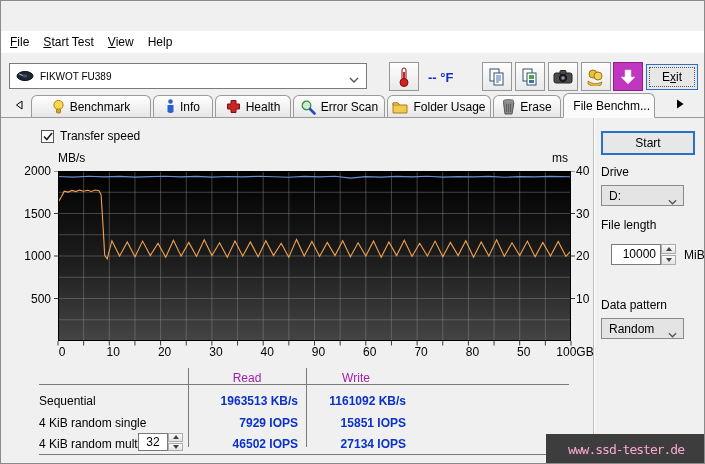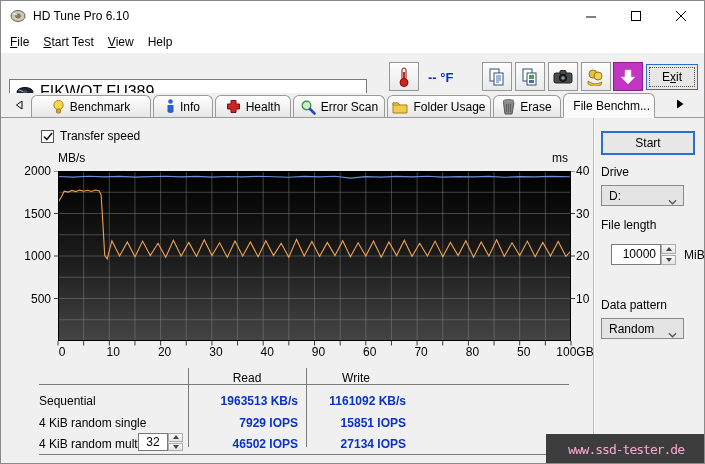--- a/index.html
+++ b/index.html
@@ -13,21 +13,21 @@
   .win-controls{position:absolute;right:0;top:0;height:30px;display:flex}
   .win-btn{width:45px;height:30px;display:flex;align-items:center;justify-content:center}
 
   
   .menubar{position:absolute;top:30px;left:0;right:0;height:22px;background:#fff;display:flex;align-items:center;padding-left:2px}
   .menu-item{display:inline-block;font-size:12px;color:#000;padding:3px 7px}
   .menu-item.accel::first-letter{text-decoration:underline}
 
   
   .toolbar{position:absolute;top:52px;left:0;right:0;height:40px;background:#f0f0f0}
-  .device-combo{position:absolute;left:8px;top:26px;width:358px;height:26px;background:#fff;border:1px solid #7a7a7a;display:flex;align-items:center;padding-left:6px;font-size:16px}
+  .device-combo{position:absolute;left:8px;top:10px;width:358px;height:26px;background:#fff;border:1px solid #7a7a7a;display:flex;align-items:center;padding-left:6px;font-size:10px}
   .device-combo .chev{position:absolute;right:7px;top:10px}
   .tool-btn{position:absolute;top:9px;width:30px;height:29px;background:linear-gradient(#fdfdfd,#e9e9e9);border:1px solid #979797;display:flex;align-items:center;justify-content:center}
   .tool-btn.magenta{background:#c136c1;border-color:#8c1f8c}
   .temp-text{position:absolute;left:427px;top:17px;font-size:13px;font-weight:bold;color:#0a31c8}
   .exit-btn{position:absolute;left:645px;top:11px;width:52px;height:26px;background:#e7e7e7;border:1px solid #2a70c8;font-size:12px;color:#000;display:flex;align-items:center;justify-content:center}
   .exit-btn .focus{position:absolute;inset:2px;border:1px dotted #555}
   .u{text-decoration:underline}
 
   
   .tabbar{position:absolute;top:92px;left:0;right:0;height:25px;display:flex;align-items:flex-end;border-bottom:1px solid #9a9a9a;background:#f0f0f0}
@@ -49,21 +49,21 @@
   .axis-title{position:absolute;font-size:12px;color:#000}
   #plot-svg{position:absolute;left:53px;top:170px}
   .tick-label{position:absolute;font-size:12px;color:#000;line-height:14px}
   #yleft .tick-label{width:34px;text-align:right}
   #xlabels .tick-label{width:44px;text-align:center}
 
   
   .results{position:absolute;inset:0;font-size:12px}
   .results .vline{position:absolute;top:367px;height:79px;width:1px;background:#7a7a7a}
   .results .hline{position:absolute;left:38px;width:530px;height:1px;background:#7a7a7a}
-  .col-head{position:absolute;top:370px;text-align:center;color:#000000}
+  .col-head{position:absolute;top:370px;text-align:center;color:#a21caf}
   .row-label{position:absolute;left:38px;color:#000}
   .val{position:absolute;text-align:right;font-weight:bold;color:#0a31c8}
   .val.readcol{left:187px;width:110px}
   .val.writecol{left:300px;width:105px}
 
   
   .spinbox{position:absolute;background:#fff;border:1px solid #7a7a7a;font-size:12px;text-align:center}
   .spin-btns{position:absolute;width:15px;display:flex;flex-direction:column;gap:1px}
   .spin-btn{flex:1;background:linear-gradient(#fafafa,#e3e3e3);border:1px solid #acacac;display:flex;align-items:center;justify-content:center}
   .tri-up{width:0;height:0;border-left:3px solid transparent;border-right:3px solid transparent;border-bottom:4px solid #444}
@@ -77,45 +77,20 @@
 
   
   .watermark{position:absolute;left:545px;top:433px;width:160px;height:31px;background:#3d3d3d;display:flex;align-items:center;justify-content:center;z-index:10}
   .watermark span{font-family:"DejaVu Sans Mono",monospace;font-size:13px;color:#f9a8d4;letter-spacing:-1px}
 </style>
 </head>
 <body>
 
 <div class="window">
 
-  <div class="titlebar">
-    <svg width="16" height="16" viewBox="0 0 16 16">
-      <ellipse cx="8" cy="8" rx="7" ry="5.5" fill="#cfc9b4" stroke="#6b6455"></ellipse>
-      <ellipse cx="8" cy="8" rx="2.4" ry="1.9" fill="#8c8674" stroke="#6b6455"></ellipse>
-      <path d="M3 5 L7 7" stroke="#fff" stroke-width="1.2" opacity=".8"></path>
-    </svg>
-    <span class="title-text">HD Tune Pro 6.10</span>
-    <div class="win-controls">
-      <div class="win-btn">
-          <svg width="11" height="11">
-            <line x1="0" y1="6" x2="10" y2="6" stroke="#000" stroke-width="1"></line>
-          </svg>
-        </div>
-      <div class="win-btn">
-          <svg width="11" height="11">
-            <rect x="0.5" y="0.5" width="9" height="9" fill="none" stroke="#000"></rect>
-          </svg>
-        </div>
-      <div class="win-btn">
-          <svg width="11" height="11">
-            <path d="M0 0 L10 10 M10 0 L0 10" stroke="#000" stroke-width="1"></path>
-          </svg>
-        </div>
-    </div>
-  </div>
 
   <div class="menubar">
     <span class="menu-item accel">File</span>
     <span class="menu-item accel">Start Test</span>
     <span class="menu-item accel">View</span>
     <span class="menu-item">Help</span>
   </div>
 
   <div class="toolbar">
     <div class="device-combo">

